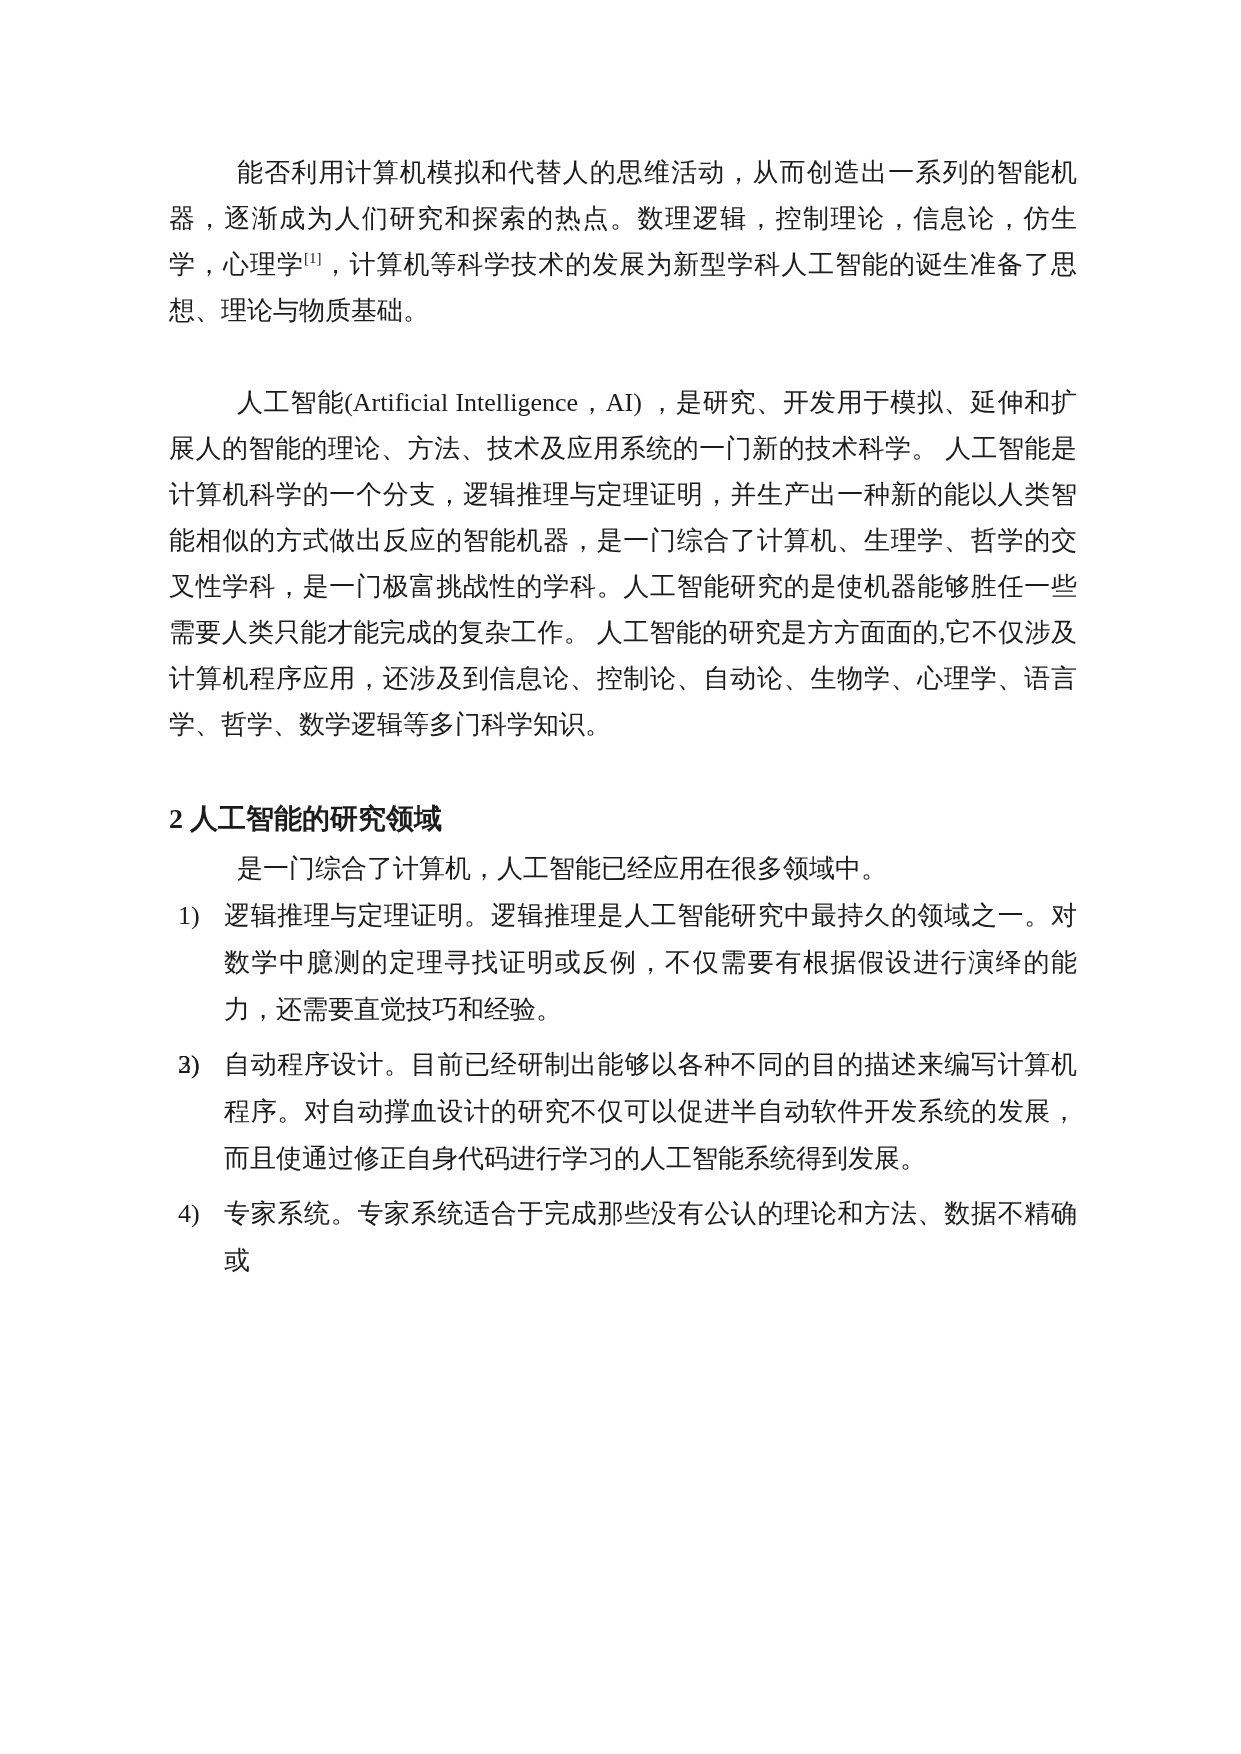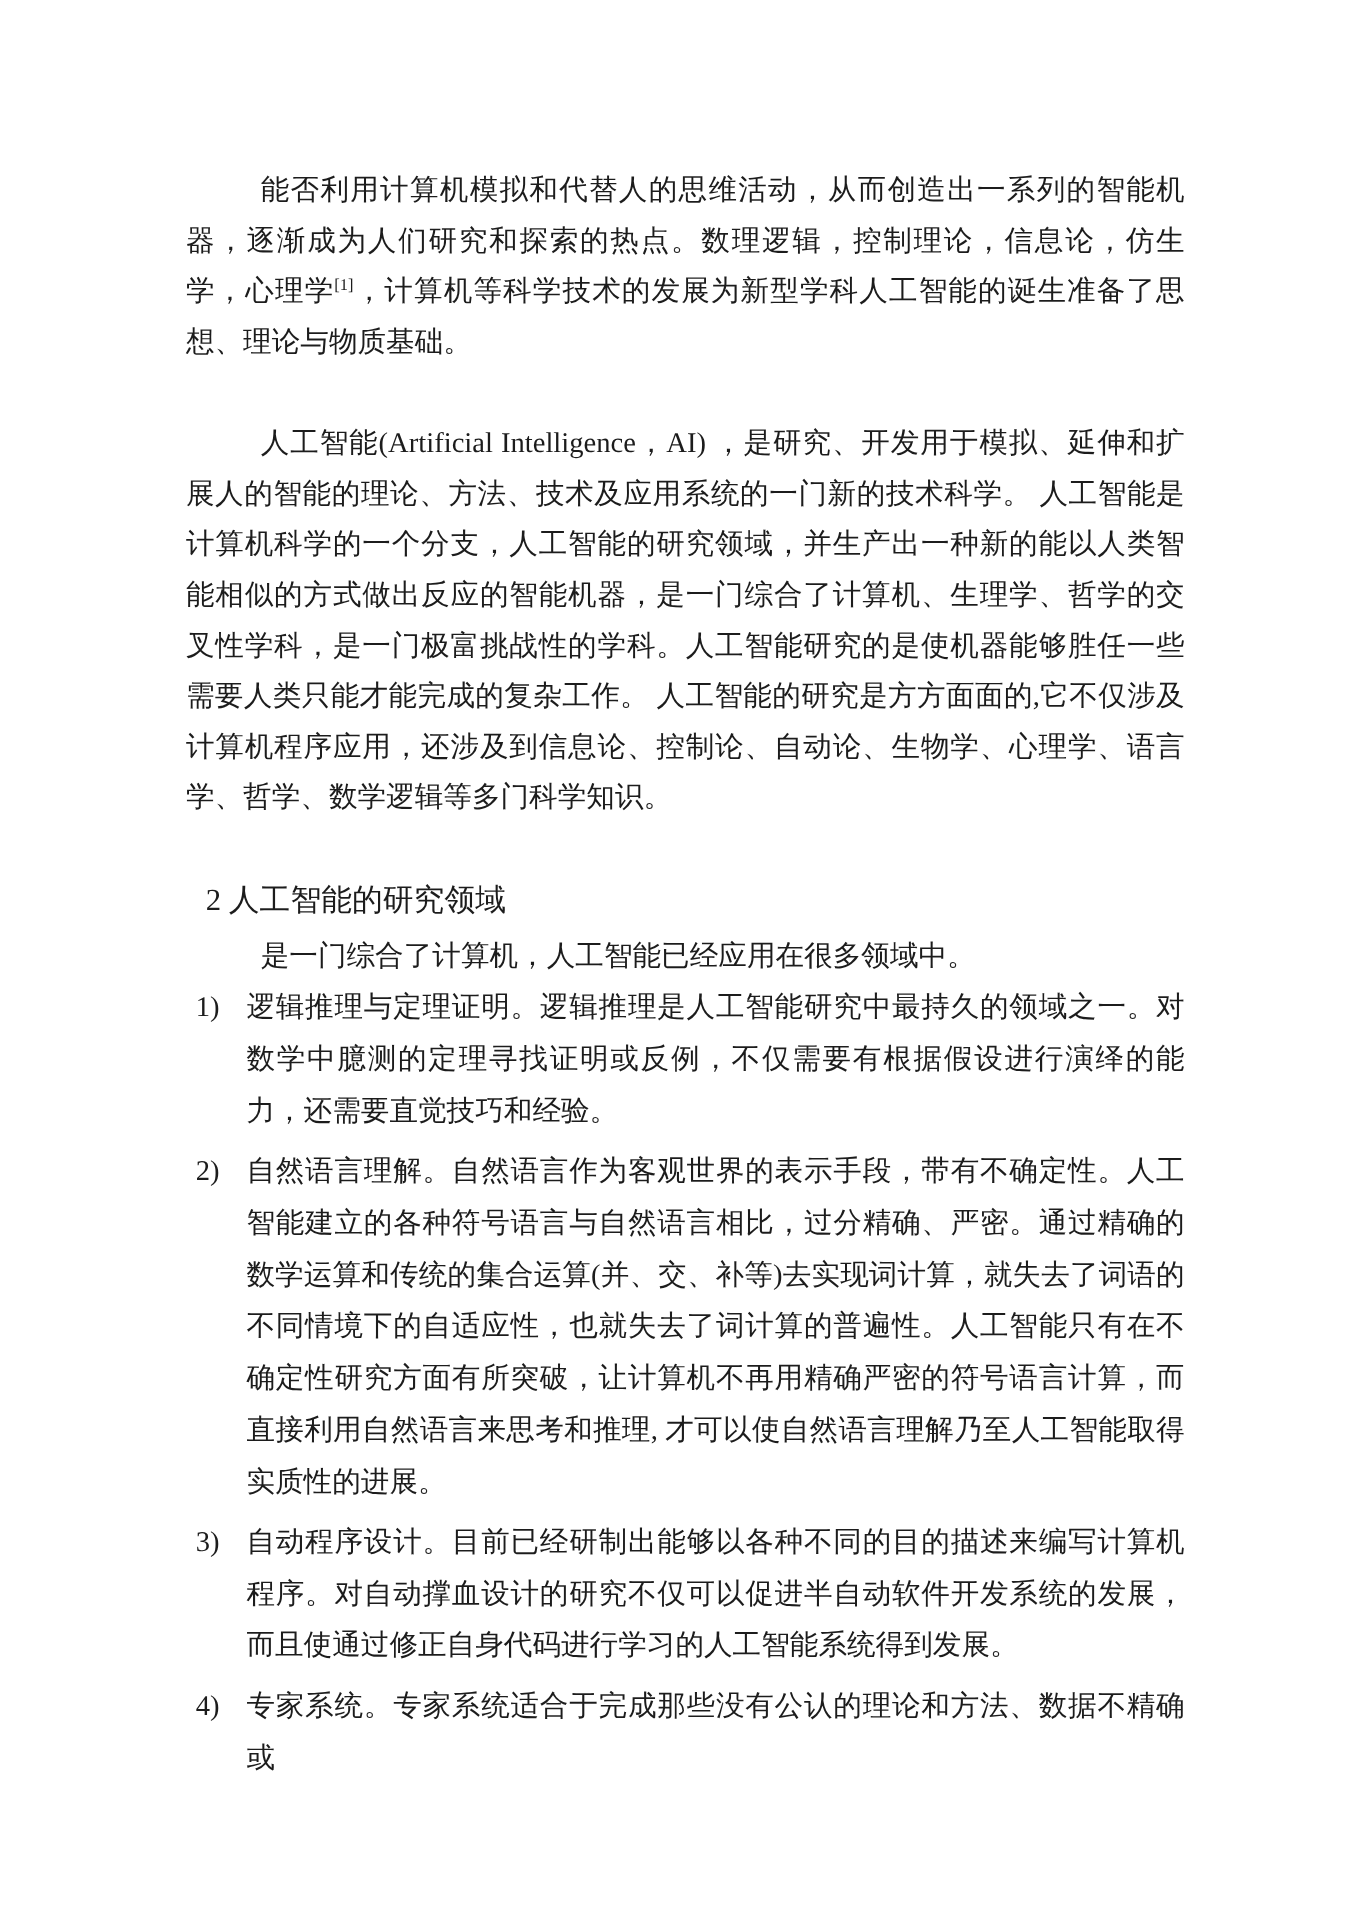--- a/index.html
+++ b/index.html
@@ -30,23 +30,23 @@
   .body-para {
     text-indent: 68px;
     margin-bottom: 46px;
   }
   .ref {
     font-size: 15px;
     vertical-align: super;
     line-height: 0;
   }
   .section-heading {
-    margin: 48px 0 4px 18px;
+    margin: 48px 0 4px 0;
     font-size: 28px;
-    font-weight: normal;
+    font-weight: bold;
     line-height: 46px;
     text-align: left;
     text-indent: 0;
   }
   .lead {
     text-indent: 68px;
     line-height: 46px;
   }
   .list { margin: 0; }
   .list-item {
@@ -63,36 +63,35 @@
   }
 </style>
 </head>
 <body>
 
 <div class="page">
   <div class="content">
 
     <p class="body-para"><span>能否利用计算机模拟和代替人的思维活动，从而创造出一系列的智能机器，逐渐成为人们研究和探索的热点。数理逻辑，控制理论，信息论，仿生学，心理学</span><sup class="ref">[1]</sup><span>，计算机等科学技术的发展为新型学科人工智能的诞生准备了思想、理论与物质基础。</span></p>
 
-    <p class="body-para">人工智能(Artificial Intelligence，AI) ，是研究、开发用于模拟、延伸和扩展人的智能的理论、方法、技术及应用系统的一门新的技术科学。 人工智能是计算机科学的一个分支，人工智能的研究领域，并生产出一种新的能以人类智能相似的方式做出反应的智能机器，是一门综合了计算机、生理学、哲学的交叉性学科，是一门极富挑战性的学科。人工智能研究的是使机器能够胜任一些需要人类只能才能完成的复杂工作。 人工智能的研究是方方面面的,它不仅涉及计算机程序应用，还涉及到信息论、控制论、自动论、生物学、心理学、语言学、哲学、数学逻辑等多门科学知识。</p>
+    <p class="body-para">人工智能(Artificial Intelligence，AI) ，是研究、开发用于模拟、延伸和扩展人的智能的理论、方法、技术及应用系统的一门新的技术科学。 人工智能是计算机科学的一个分支，逻辑推理与定理证明，并生产出一种新的能以人类智能相似的方式做出反应的智能机器，是一门综合了计算机、生理学、哲学的交叉性学科，是一门极富挑战性的学科。人工智能研究的是使机器能够胜任一些需要人类只能才能完成的复杂工作。 人工智能的研究是方方面面的,它不仅涉及计算机程序应用，还涉及到信息论、控制论、自动论、生物学、心理学、语言学、哲学、数学逻辑等多门科学知识。</p>
 
     <h2 class="section-heading">2 人工智能的研究领域</h2>
 
     <p class="lead">是一门综合了计算机，人工智能已经应用在很多领域中。</p>
 
     <div class="list">
 
       <div class="list-item">
         <span class="num">1)</span>
         <span class="item-text">逻辑推理与定理证明。逻辑推理是人工智能研究中最持久的领域之一。对数学中臆测的定理寻找证明或反例，不仅需要有根据假设进行演绎的能力，还需要直觉技巧和经验。</span>
       </div>
 
       <div class="list-item">
         <span class="num">2)</span>
-        <span class="item-text">自然语言理解。自然语言作为客观世界的表示手段，带有不确定性。人工智能建立的各种符号语言与自然语言相比，过分精确、严密。通过精确的数学运算和传统的集合运算(并、交、补等)去实现词计算，就失去了词语的不同情境下的自适应性，也就失去了词计算的普遍性。人工智能只有在不确定性研究方面有所突破，让计算机不再用精确严密的符号语言计算，而直接利用自然语言来思考和推理, 才可以使自然语言理解乃至人工智能取得实质性的进展。</span>
       </div>
 
       <div class="list-item">
         <span class="num">3)</span>
         <span class="item-text">自动程序设计。目前已经研制出能够以各种不同的目的描述来编写计算机程序。对自动撑血设计的研究不仅可以促进半自动软件开发系统的发展，而且使通过修正自身代码进行学习的人工智能系统得到发展。</span>
       </div>
 
       <div class="list-item">
         <span class="num">4)</span>
         <span class="item-text">专家系统。专家系统适合于完成那些没有公认的理论和方法、数据不精确或</span>

